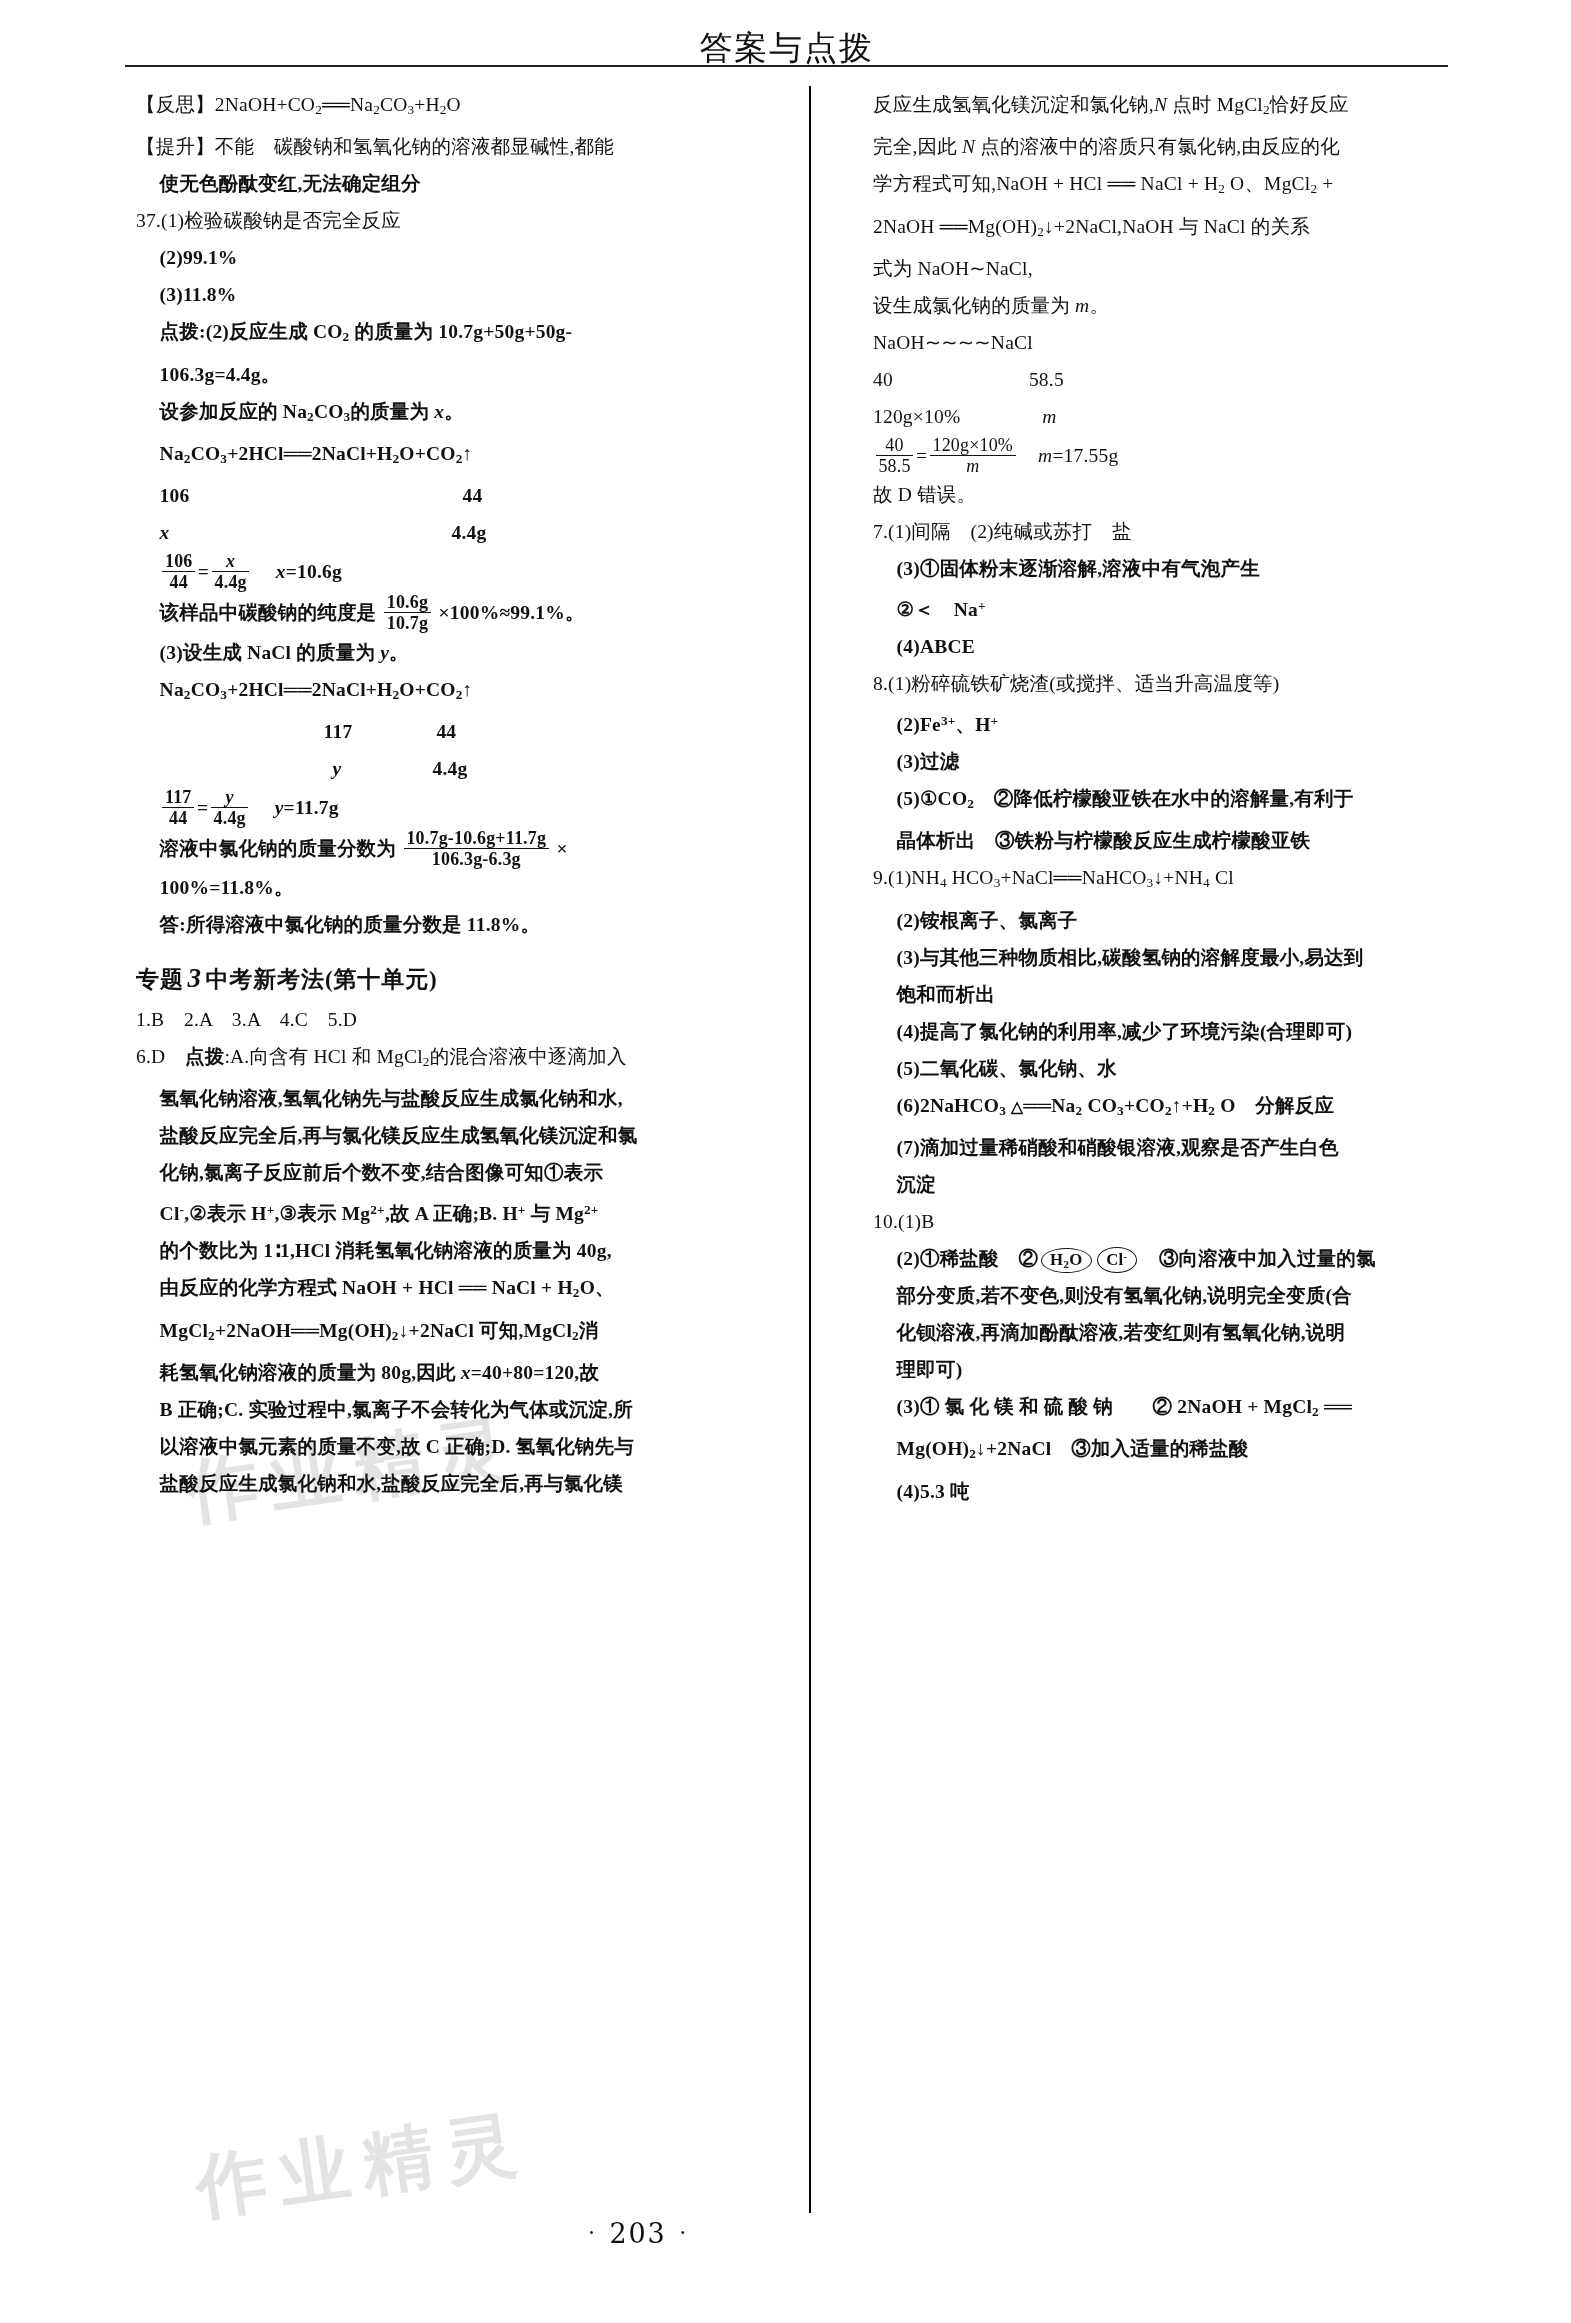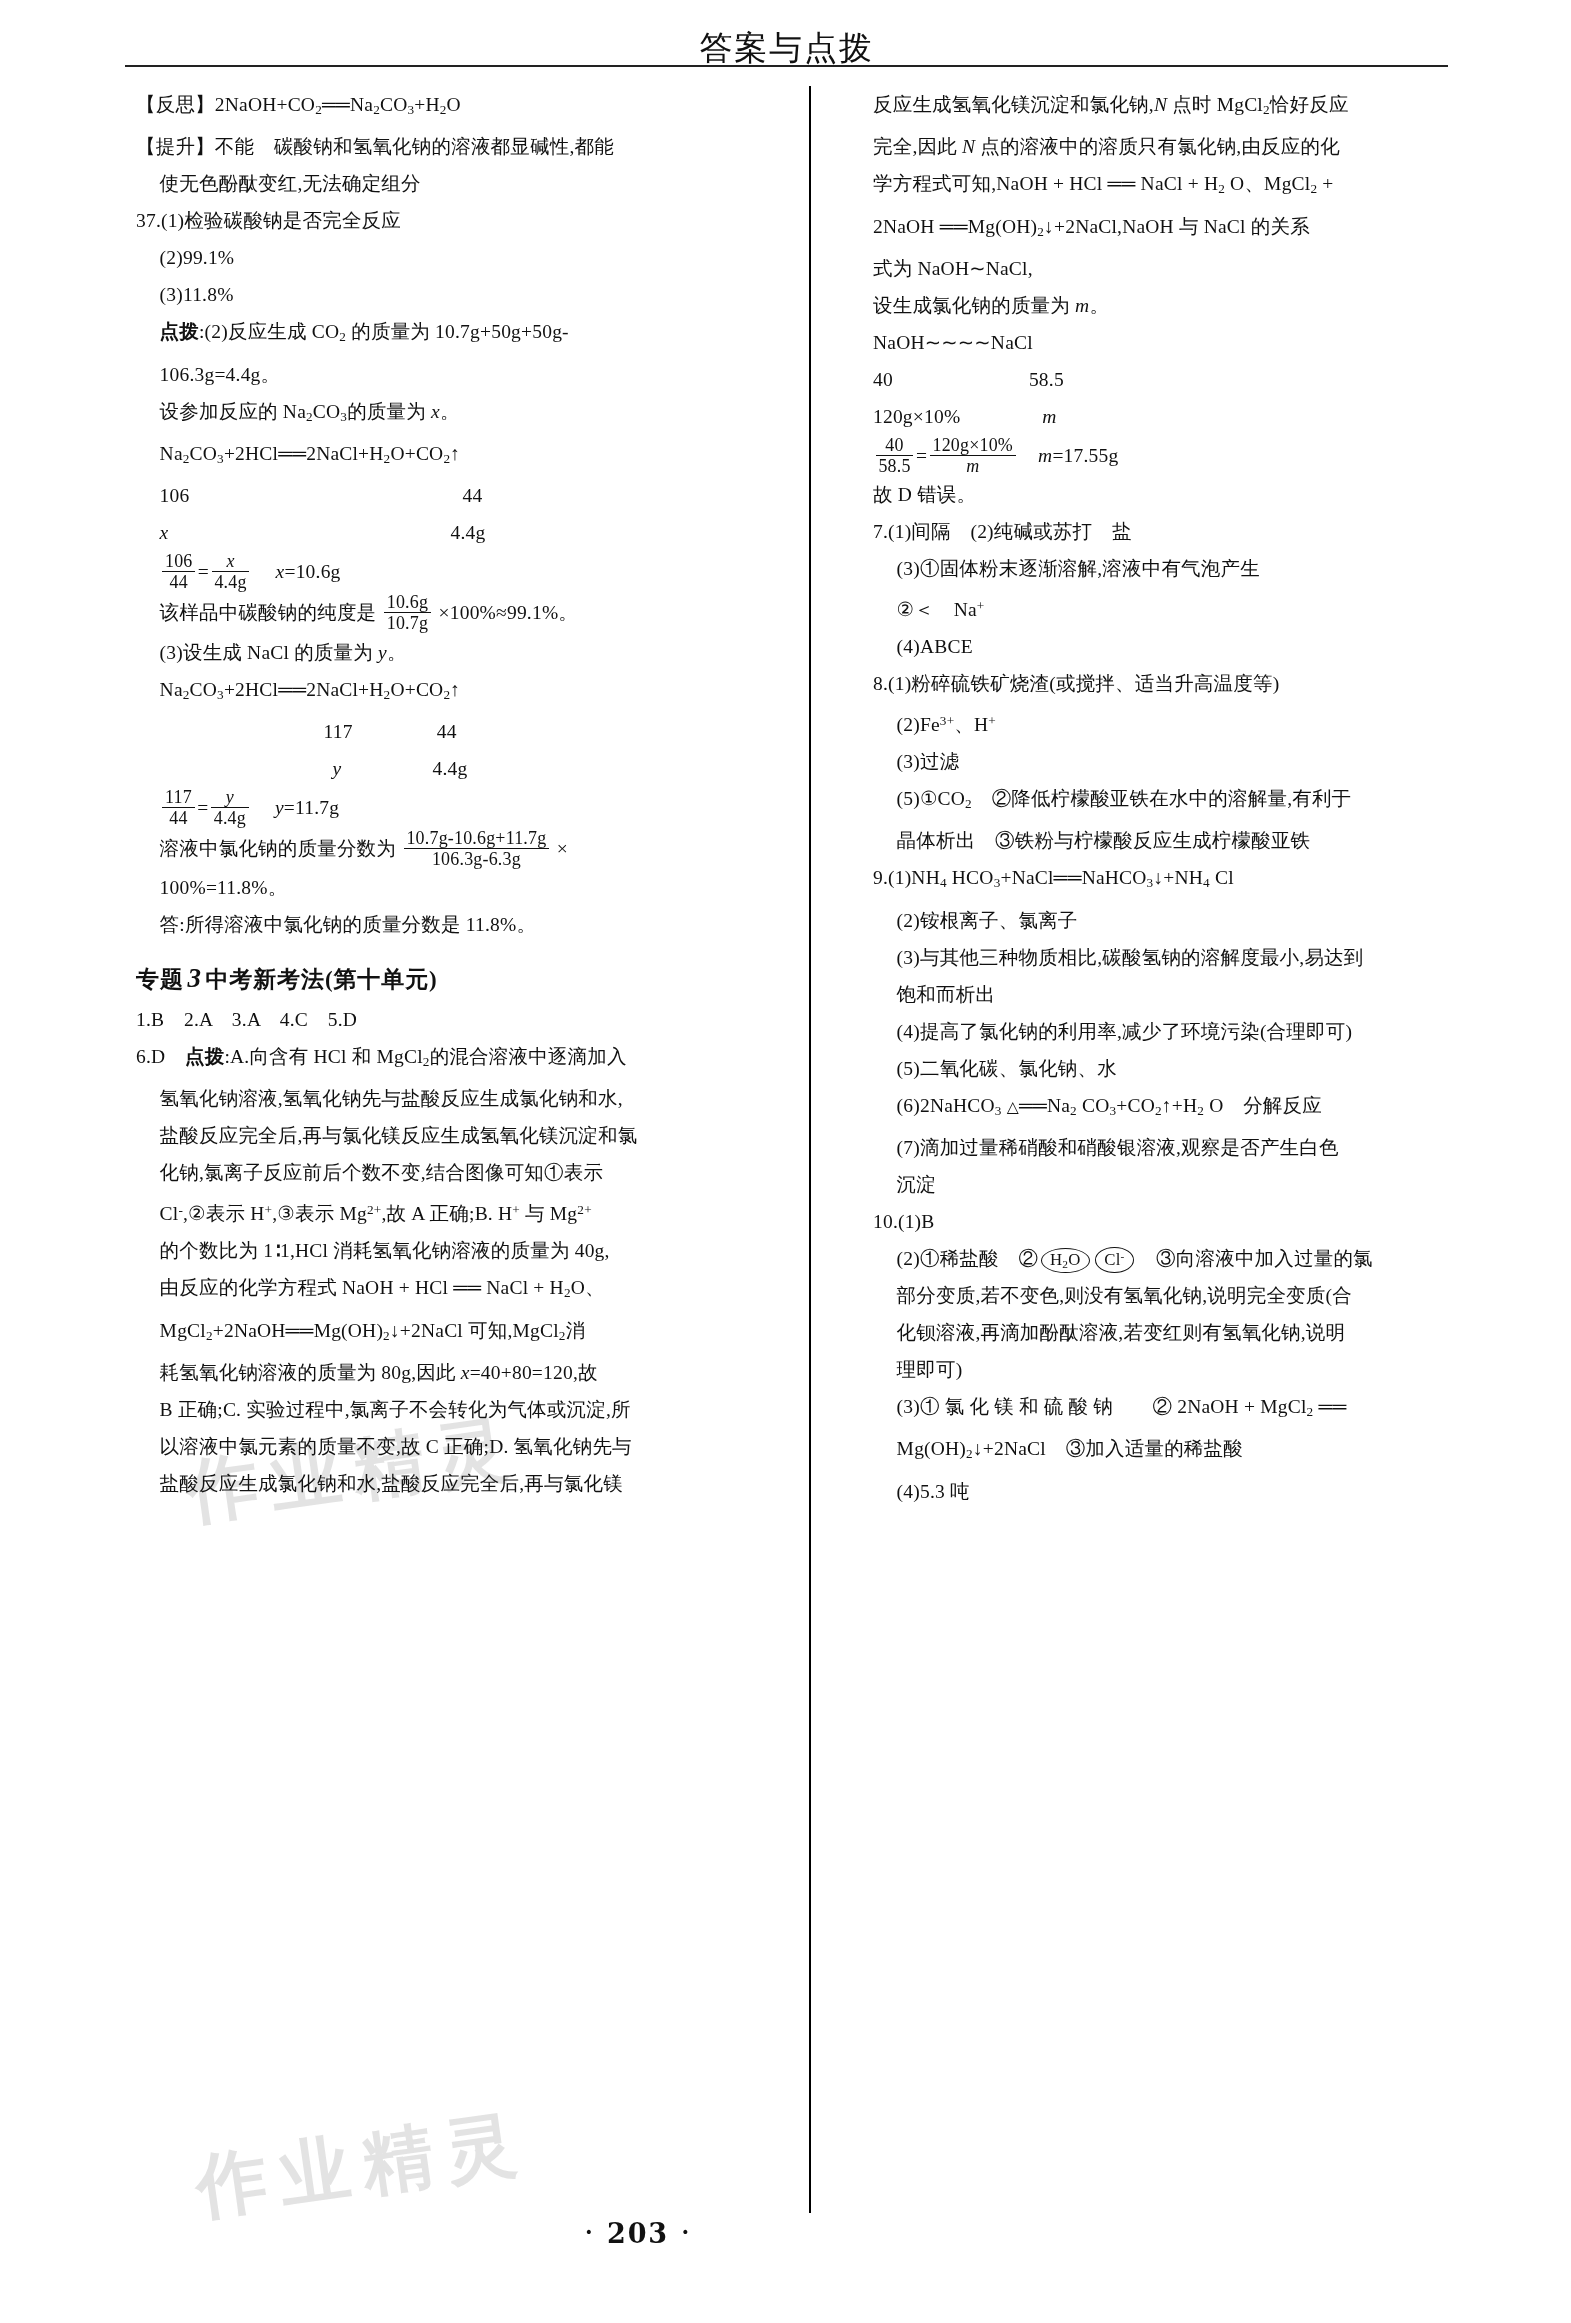--- a/index.html
+++ b/index.html
@@ -40,21 +40,21 @@
   .divider{
     position:absolute;
     left:809px;top:86px;width:1.8px;height:2127px;
     background:#000;
   }
   p{margin:0;padding:0;}
   .ln{
     white-space:nowrap;
     letter-spacing:0.2px;
   }
-  .ind1{padding-left:23.6px;}
+  .ind1{padding-left:23.6px;font-weight:bold;}
   sub{font-size:0.68em;vertical-align:-0.25em;}
   sup{font-size:0.68em;vertical-align:0.45em;}
   .frac{
     display:inline-block;
     text-align:center;
     vertical-align:-0.55em;
     line-height:1.12;
     font-size:0.92em;
     margin:0 2.7px;
   }
@@ -81,21 +81,21 @@
     padding:0.9px 8.2px;
     font-size:0.86em;
     line-height:1.25;
     margin:0 2.7px;
   }
   .pagenum{
     position:absolute;
     left:0;top:2218px;width:1276px;
     text-align:center;
     font-size:27px;
-    font-weight:bold;
+    font-weight:normal;
     font-family:"DejaVu Serif", serif;
     letter-spacing:1.8px;
   }
   .pagenum .dot{font-size:22px;padding:0 12.7px;vertical-align:0.12em;}
   .wm{
     position:absolute;
     color:rgba(40,40,40,0.13);
     font-size:71px;
     font-weight:bold;
     letter-spacing:12.7px;

